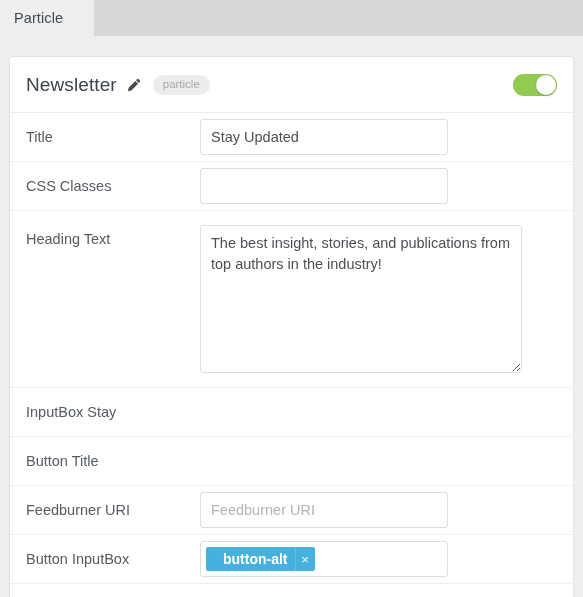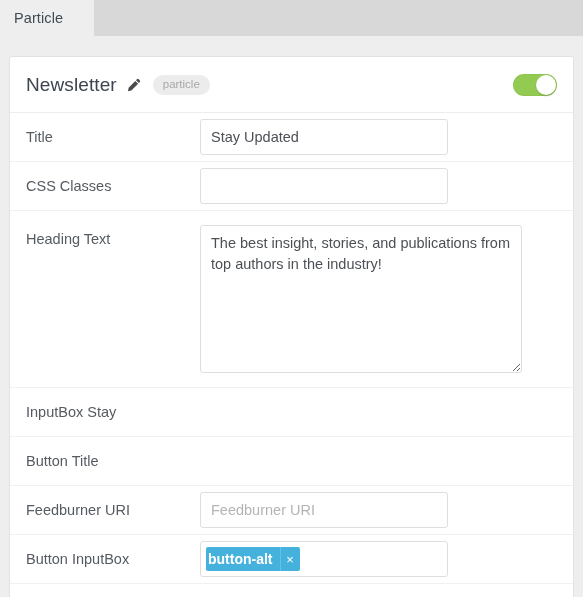--- a/index.html
+++ b/index.html
@@ -176,21 +176,21 @@
     display: inline-flex;
     align-items: stretch;
     background: #45b1dd;
     border-radius: 2px;
     height: 24px;
     overflow: hidden;
   }
   .tag-label {
     color: #ffffff;
     font-size: 14px;
-    padding: 0 7px 0 2px;
+    padding: 0 7px 0 17px;
     display: flex;
     align-items: center;
     font-weight: bold;
   }
   .tag-remove {
     color: #ffffff;
     font-size: 13px;
     display: flex;
     align-items: center;
     justify-content: center;

